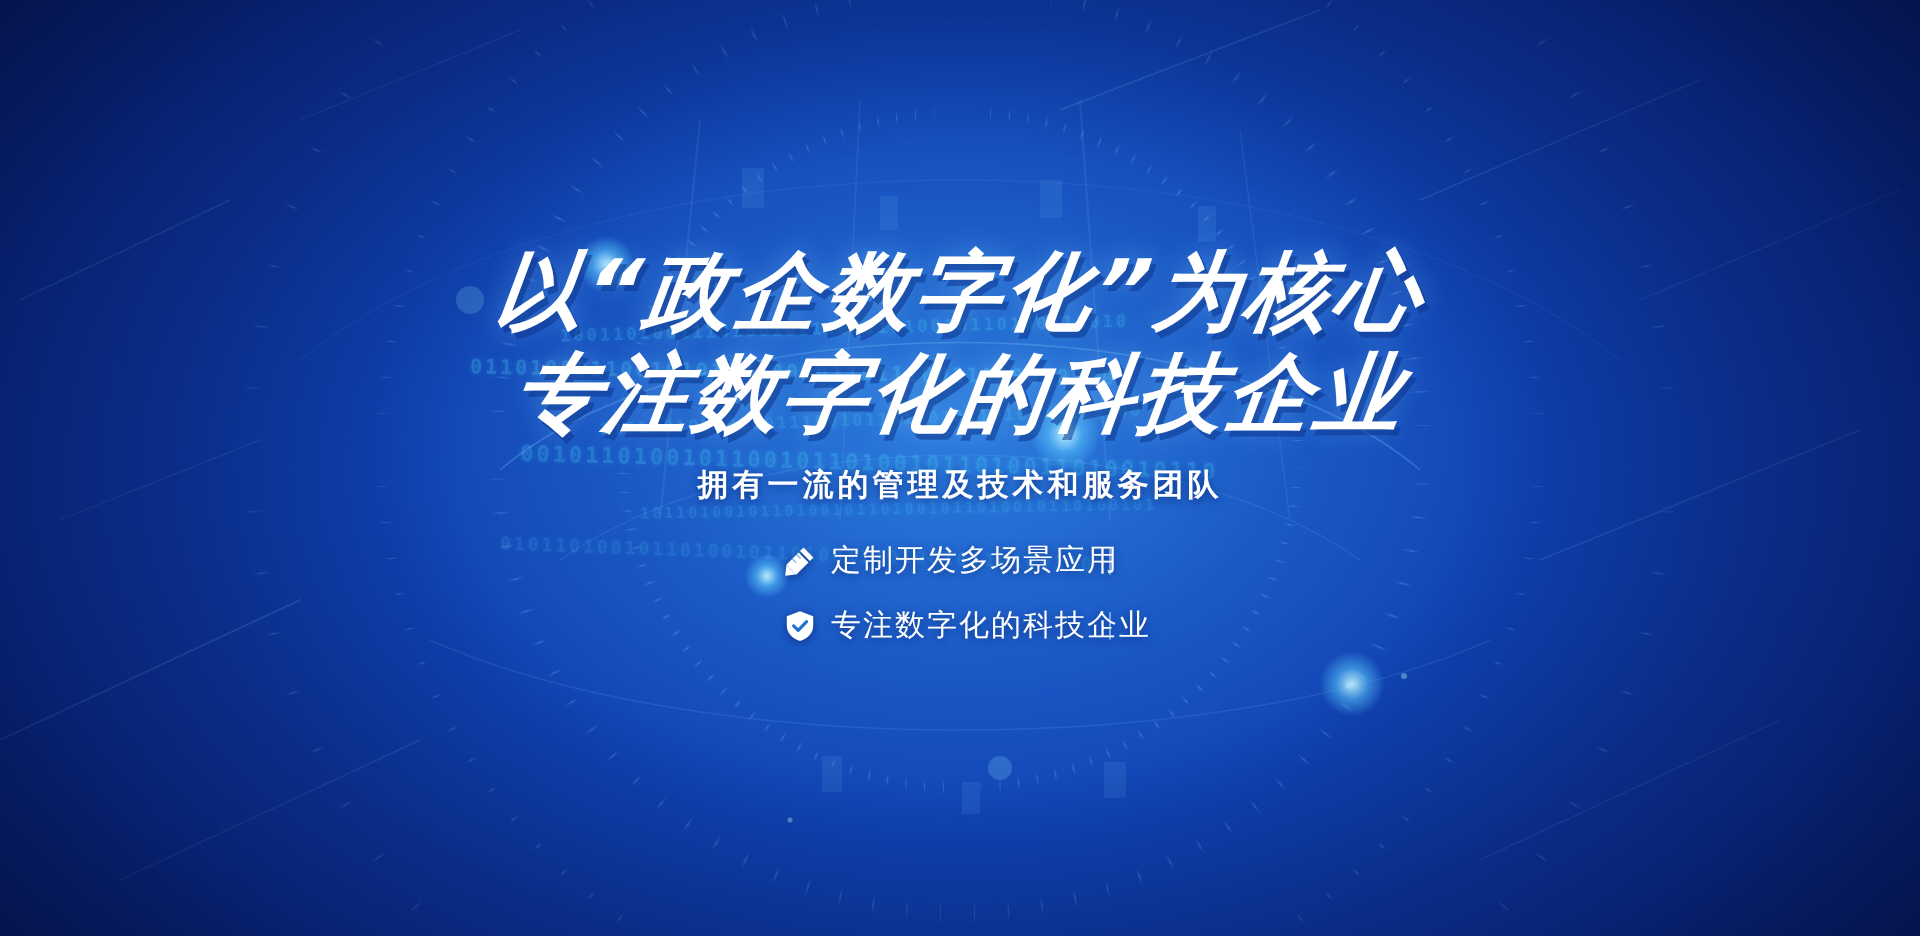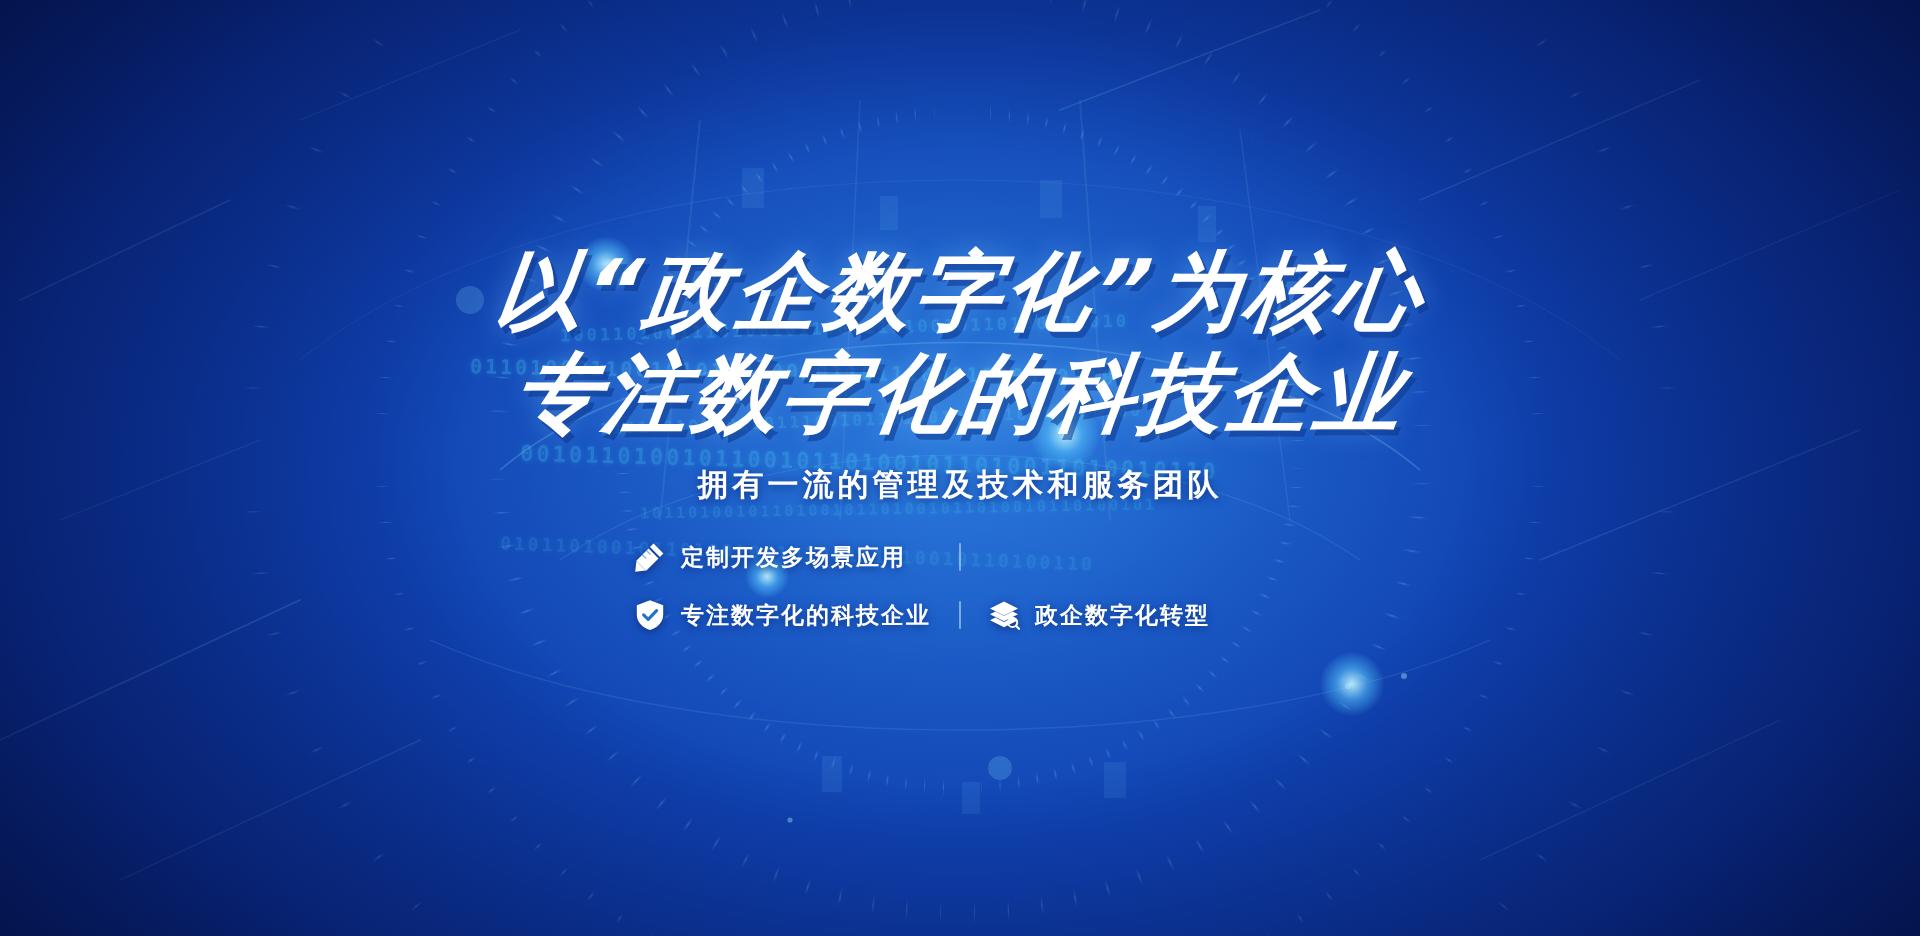--- a/index.html
+++ b/index.html
@@ -67,21 +67,21 @@
     text-shadow:0 2px 10px rgba(10,40,120,.8);
     white-space:nowrap;
   }
 
   .features{ margin-top:34px; display:flex; flex-direction:column; gap:24px; }
   .frow{ display:flex; align-items:center; }
   .fitem{ display:flex; align-items:center; width:300px; }
   .fitem .ico{ width:34px; height:34px; flex:0 0 34px; margin-right:14px; display:block; }
   .fitem .ico svg{ width:34px; height:34px; display:block;
      filter:drop-shadow(0 2px 5px rgba(8,35,110,.7)); }
-  .flabel{ font-size:23px; font-weight:700; color:#fff; letter-spacing:2px; white-space:nowrap;
+  .flabel{ font-size:30px; font-weight:400; color:#fff; letter-spacing:2px; white-space:nowrap;
      text-shadow:0 2px 8px rgba(10,40,120,.75); }
   .divider{ width:2px; height:28px; background:rgba(200,230,255,.55); margin:0 26px;
      flex:0 0 2px; border-radius:1px; }
 </style>
 </head>
 <body>
 
 <div class="banner">
 
   <div class="layer rings">
@@ -621,31 +621,17 @@
             <svg viewBox="0 0 34 34">
               <path d="M17 2.2 L30.2 7.3 V16.6 C30.2 24.4 24.4 29.8 17 32.1 C9.6 29.8 3.8 24.4 3.8 16.6 V7.3 Z" fill="#ffffff"></path>
               <path d="M10.6 16.8 L15.2 21.4 L23.6 12.6" fill="none" stroke="#1f72cd" stroke-width="3.1" stroke-linecap="round" stroke-linejoin="round"></path>
             </svg>
           </span>
           <span class="flabel">专注数字化的科技企业</span>
         </div>
 
         <div class="divider"></div>
 
-        <div class="fitem">
-          <span class="ico">
-            <svg viewBox="0 0 34 34">
-              <g fill="#ffffff">
-                <path d="M17 3.4 L31 10.4 L17 17.4 L3 10.4 Z"></path>
-                <path d="M3 16.2 L8.4 13.5 L17 17.8 L25.6 13.5 L31 16.2 L17 23.2 Z"></path>
-                <path d="M3 22.3 L8.4 19.6 L17 23.9 L25.6 19.6 L31 22.3 L17 29.3 Z"></path>
-              </g>
-              <circle cx="25.6" cy="24.4" r="4.6" fill="none" stroke="#ffffff" stroke-width="2"></circle>
-              <line x1="28.9" y1="27.7" x2="32" y2="30.8" stroke="#ffffff" stroke-width="2.2" stroke-linecap="round"></line>
-            </svg>
-          </span>
-          <span class="flabel">政企数字化转型</span>
-        </div>
       </div>
 
     </div>
   </div>
 </div>
 
 </body></html>

